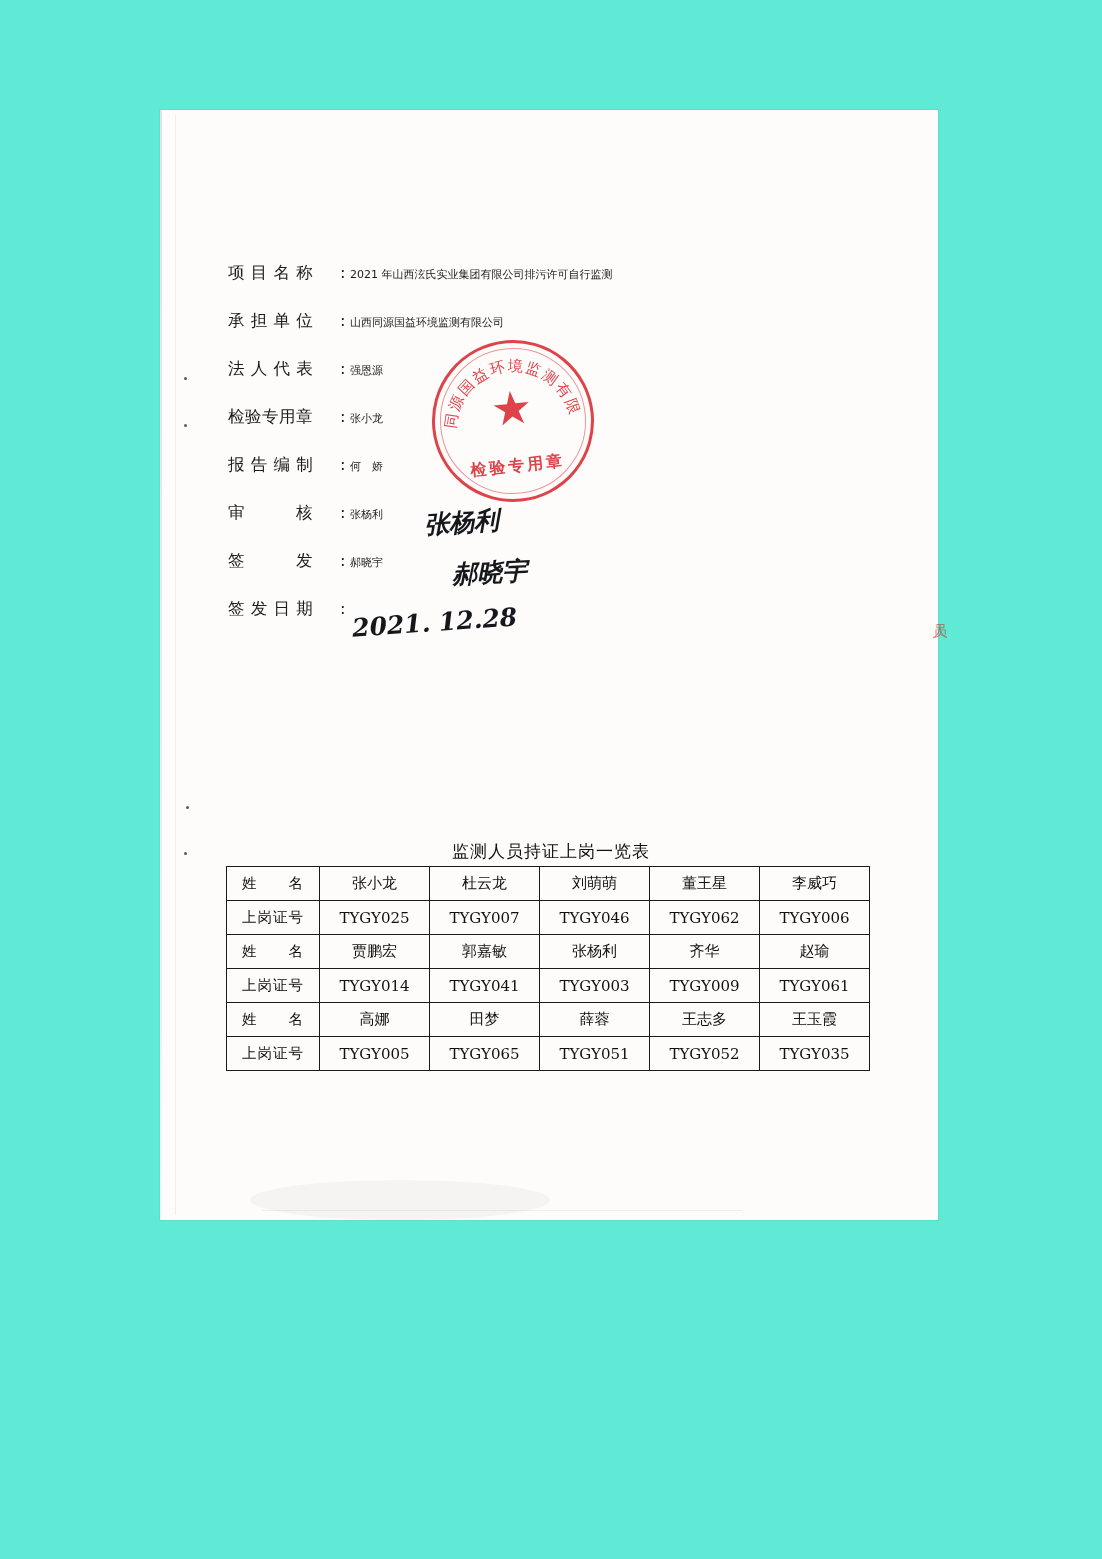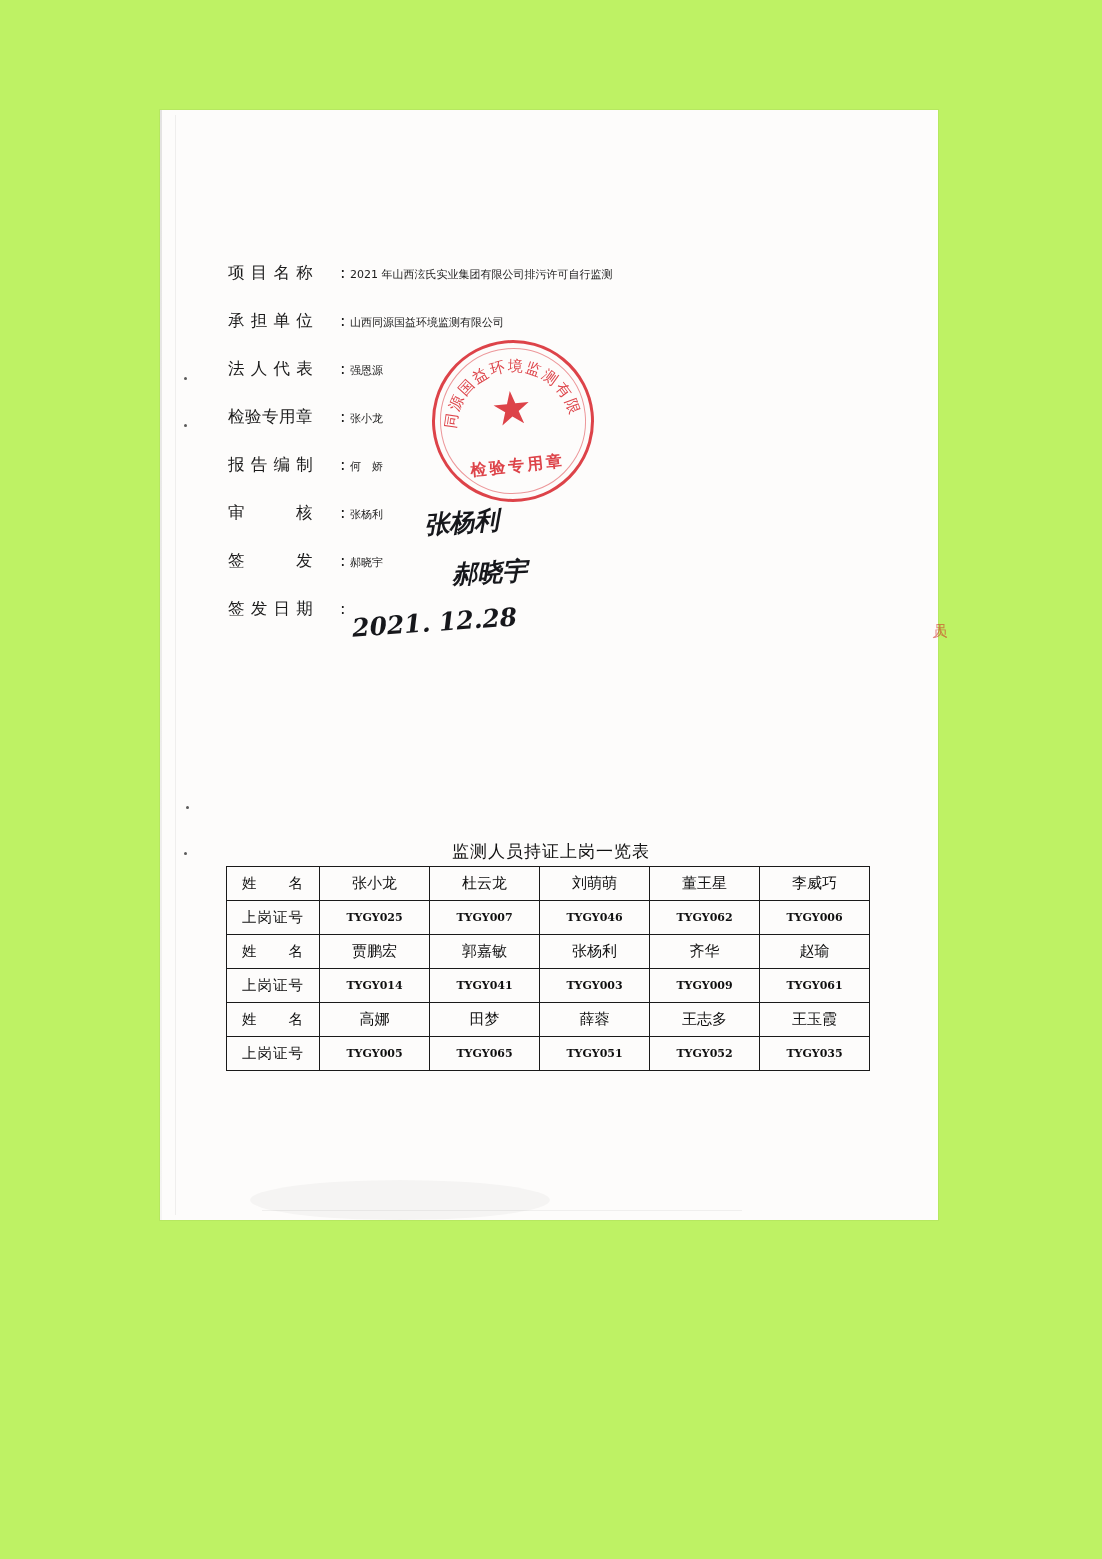--- a/index.html
+++ b/index.html
@@ -7,21 +7,21 @@
     padding: 0;
     background: #efefef;
   }
   body {
     font-family: "DejaVu Sans", "Liberation Sans", sans-serif;
   }
   .page {
     position: relative;
     width: 1102px;
     height: 1559px;
-    background: #bef264;
+    background: #5eead4;
     overflow: hidden;
   }
   
   .sheet {
     position: absolute;
     left: 160px;
     top: 110px;
     width: 778px;
     height: 1110px;
     background: #fdfcfb;
@@ -201,22 +201,22 @@
     letter-spacing: 1px;
     font-size: 14.5px;
     margin-left: 45px;
   }
   table.staff td.name {
     font-family: "DejaVu Sans", "Liberation Sans", sans-serif;
     font-size: 15px;
   }
   table.staff td.code {
     font-family: "DejaVu Serif", "Liberation Serif", serif;
-    font-weight: bold;
-    font-size: 11px;
+    font-weight: normal;
+    font-size: 15px;
   }
   .scan-smudge {
     position: absolute;
     border-radius: 50%;
     background: rgba(0,0,0,0.03);
   }
 </style>
 </head>
 <body>
 

